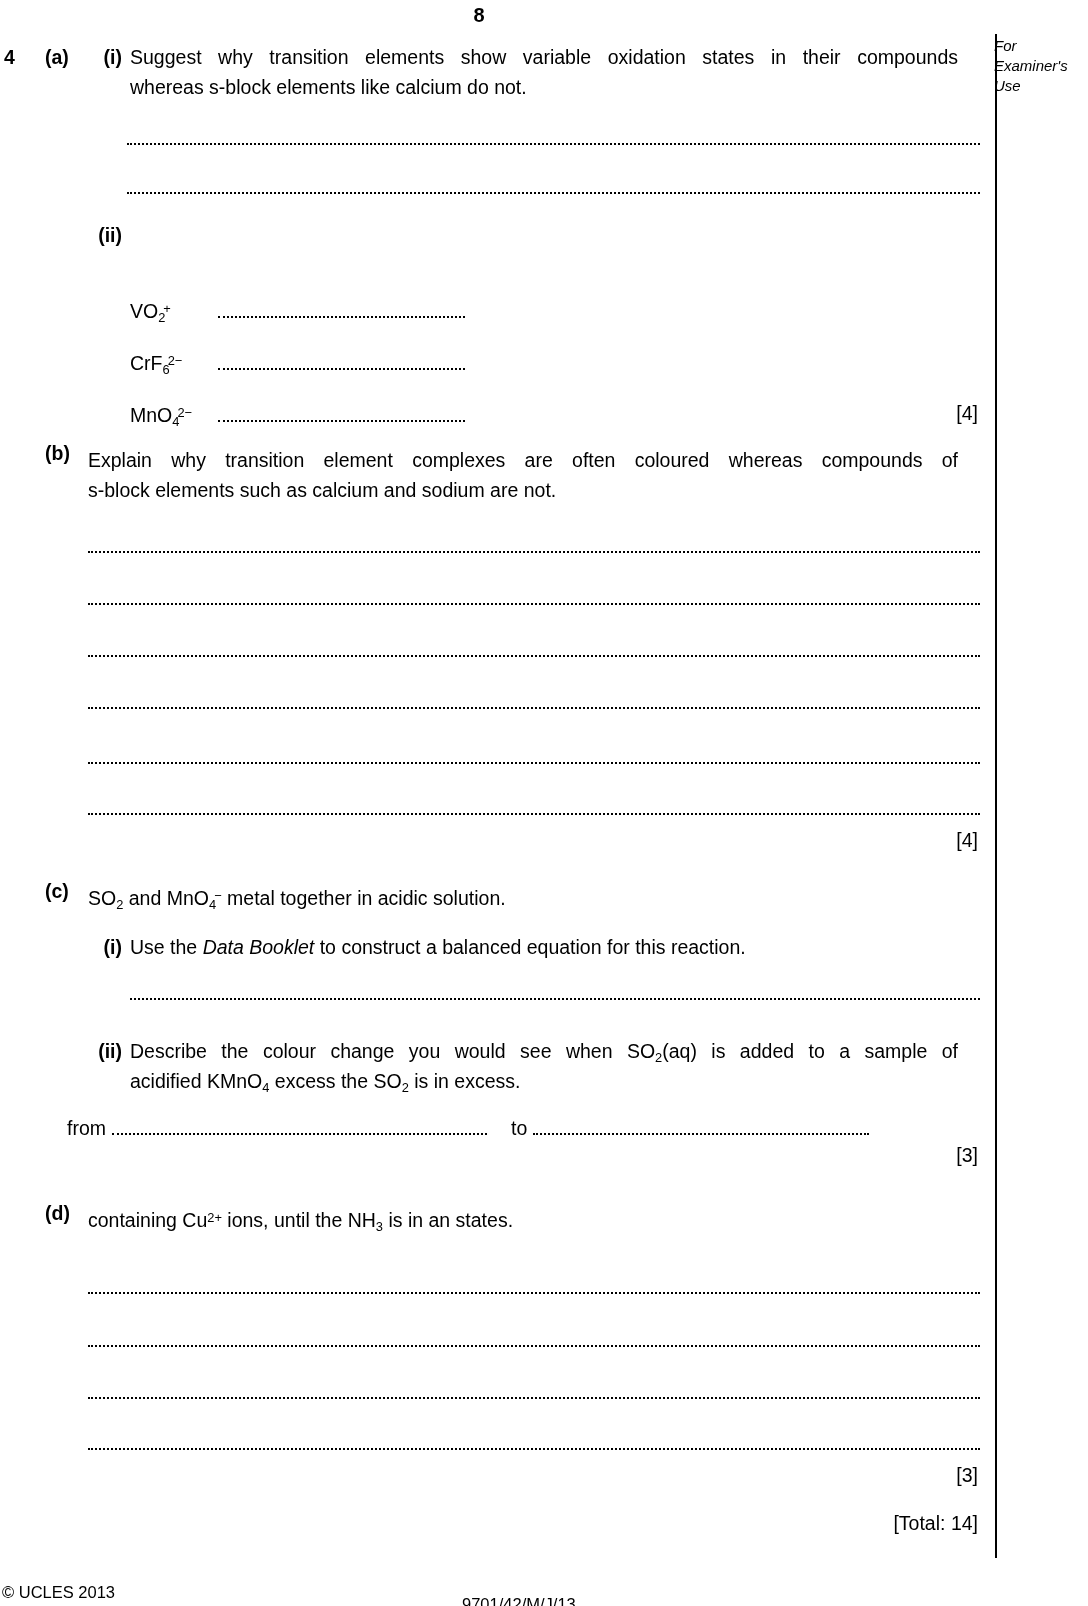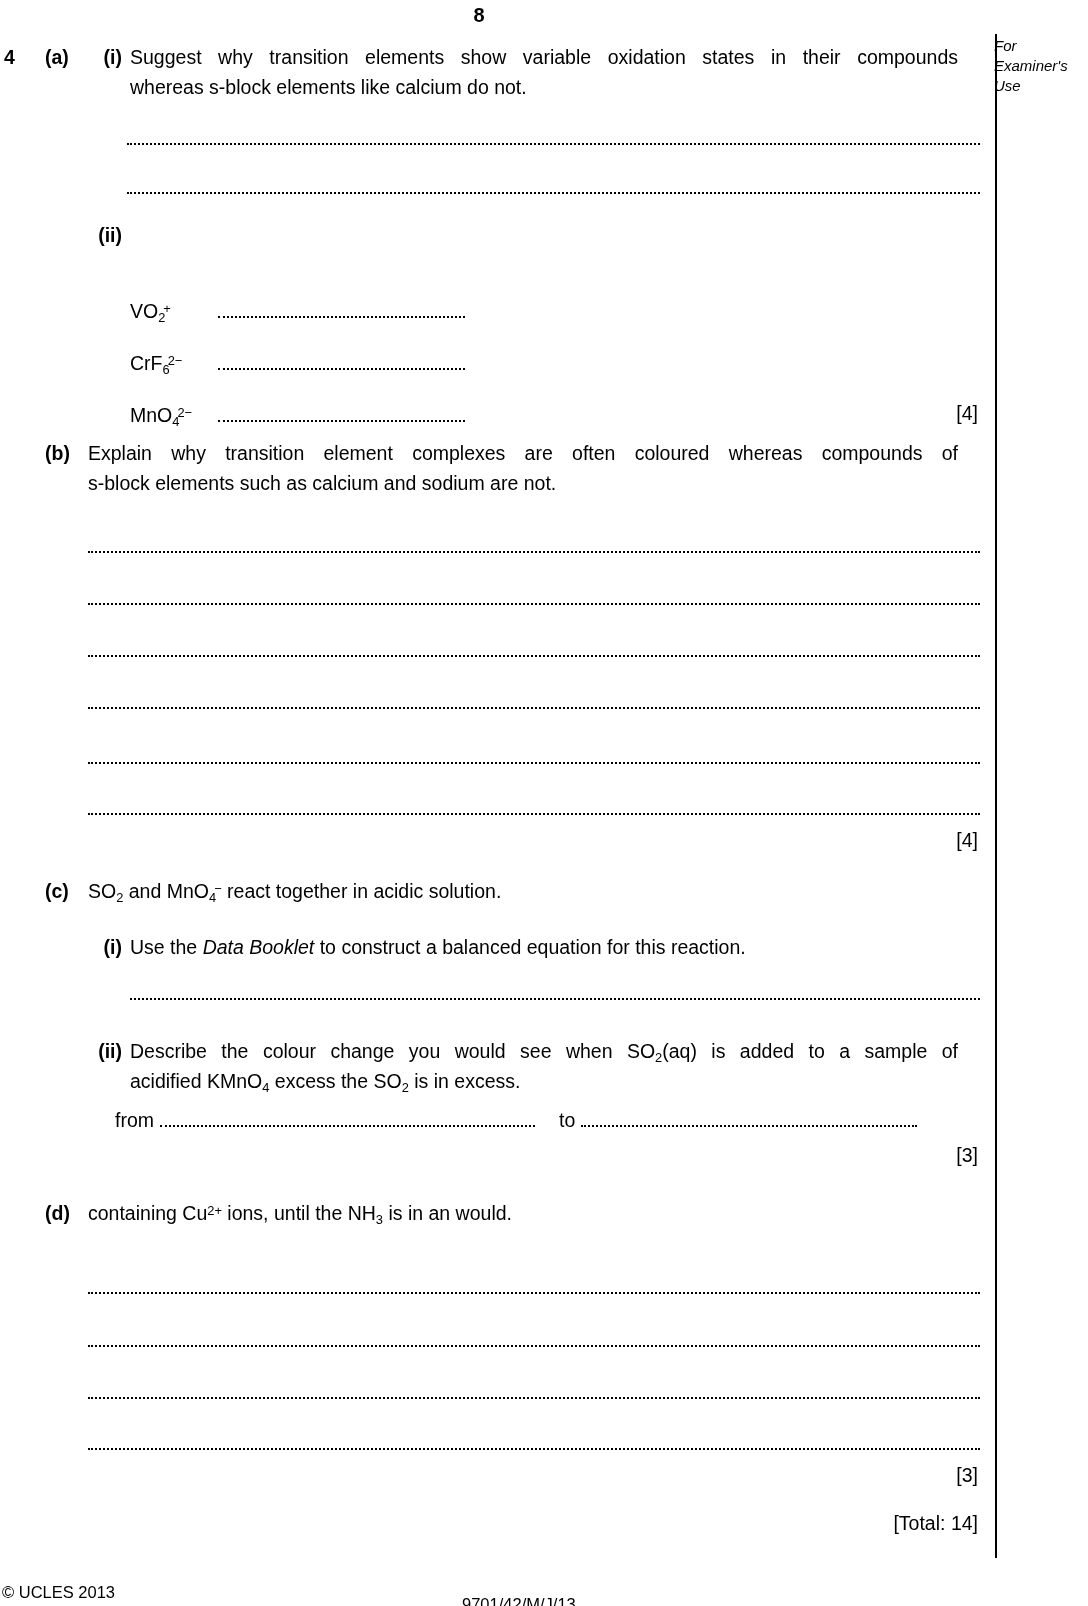--- a/index.html
+++ b/index.html
@@ -15,29 +15,29 @@
     font-style:italic;font-size:15px;line-height:20px;}
   .r{position:absolute;left:0;width:958px;}
   .row{display:flex;align-items:flex-start;}
   .qn{flex:none;width:45px;padding-left:4px;box-sizing:border-box;font-weight:bold;}
   .partA{flex:none;width:46px;font-weight:bold;}
   .romanA{flex:none;width:31px;text-align:right;font-weight:bold;}
   .sp45{flex:none;width:45px;}
   .part{flex:none;width:43px;font-weight:bold;}
   .roman77{flex:none;width:77px;text-align:right;font-weight:bold;}
   .text{flex:1;margin-left:8px;}
-  .textb{flex:1;}
+  .textb{flex:1;margin-top:7px;}
   .just{text-align:justify;text-align-last:justify;}
   .ansline{position:absolute;height:12px;border-bottom:2px dotted #000;}
   .mark{position:absolute;left:0;width:978px;text-align:right;}
   .ionrow{padding-left:130px;box-sizing:border-box;}
   .formula{display:inline-block;width:88px;margin-top:28px;}
   .dots{display:inline-block;height:4px;border-bottom:2px dotted #000;}
   .ion-dots{width:247px;}
-  .fromto{padding-left:115px;box-sizing:border-box;}
+  .fromto{padding-left:67px;box-sizing:border-box;margin-top:8px;}
   .footer{position:absolute;top:1580px;left:0;width:1088px;font-size:16.5px;line-height:24px;}
   .footer-left{position:absolute;left:2px;top:0;}
   .footer-center{position:absolute;left:462px;top:12px;}
   sub,sup{font-size:0.66em;line-height:0;position:relative;vertical-align:baseline;}
   sub{top:0.3em;}
   sup{top:-0.42em;}
   sub + sup{margin-left:-2px;}
 </style>
 </head>
 <body>
@@ -97,21 +97,21 @@
   <div class="ansline" style="top:643px;left:88px;width:892px"></div>
   <div class="ansline" style="top:695px;left:88px;width:892px"></div>
   <div class="ansline" style="top:750px;left:88px;width:892px"></div>
   <div class="ansline" style="top:801px;left:88px;width:892px"></div>
 
   <div class="mark" style="top:825px">[4]</div>
 
   <div class="r row" style="top:876px">
     <span class="sp45"></span>
     <span class="part">(c)</span>
-    <div class="textb"><span>SO</span><sub>2</sub><span> and MnO</span><sub>4</sub><sup>−</sup><span> react together in acidic solution.</span></div>
+    <div class="textb"><span>SO</span><sub>2</sub><span> and MnO</span><sub>4</sub><sup>−</sup><span> metal together in acidic solution.</span></div>
   </div>
 
   <div class="r row" style="top:932px">
     <span class="sp45"></span>
     <span class="roman77">(i)</span>
     <div class="text"><span>Use the </span><span class="it">Data Booklet</span><span> to construct a balanced equation for this reaction.</span></div>
   </div>
 
   <div class="ansline" style="top:986px;left:130px;width:850px"></div>
 
@@ -127,21 +127,21 @@
   <div class="r fromto" style="top:1105px">
     <span>from</span><span class="dots" style="width:375px;margin-left:6px"></span><span style="margin-left:24px">to</span><span class="dots" style="width:336px;margin-left:6px"></span>
   </div>
 
   <div class="mark" style="top:1140px">[3]</div>
 
   <div class="r row" style="top:1198px">
     <span class="sp45"></span>
     <span class="part">(d)</span>
     <div class="textb">
-      <div><span>containing Cu</span><sup>2+</sup><span> ions, until the NH</span><sub>3</sub><span> is in an would.</span></div>
+      <div><span>containing Cu</span><sup>2+</sup><span> ions, until the NH</span><sub>3</sub><span> is in an states.</span></div>
     </div>
   </div>
 
   <div class="ansline" style="top:1280px;left:88px;width:892px"></div>
   <div class="ansline" style="top:1333px;left:88px;width:892px"></div>
   <div class="ansline" style="top:1385px;left:88px;width:892px"></div>
   <div class="ansline" style="top:1436px;left:88px;width:892px"></div>
 
   <div class="mark" style="top:1460px">[3]</div>
 

